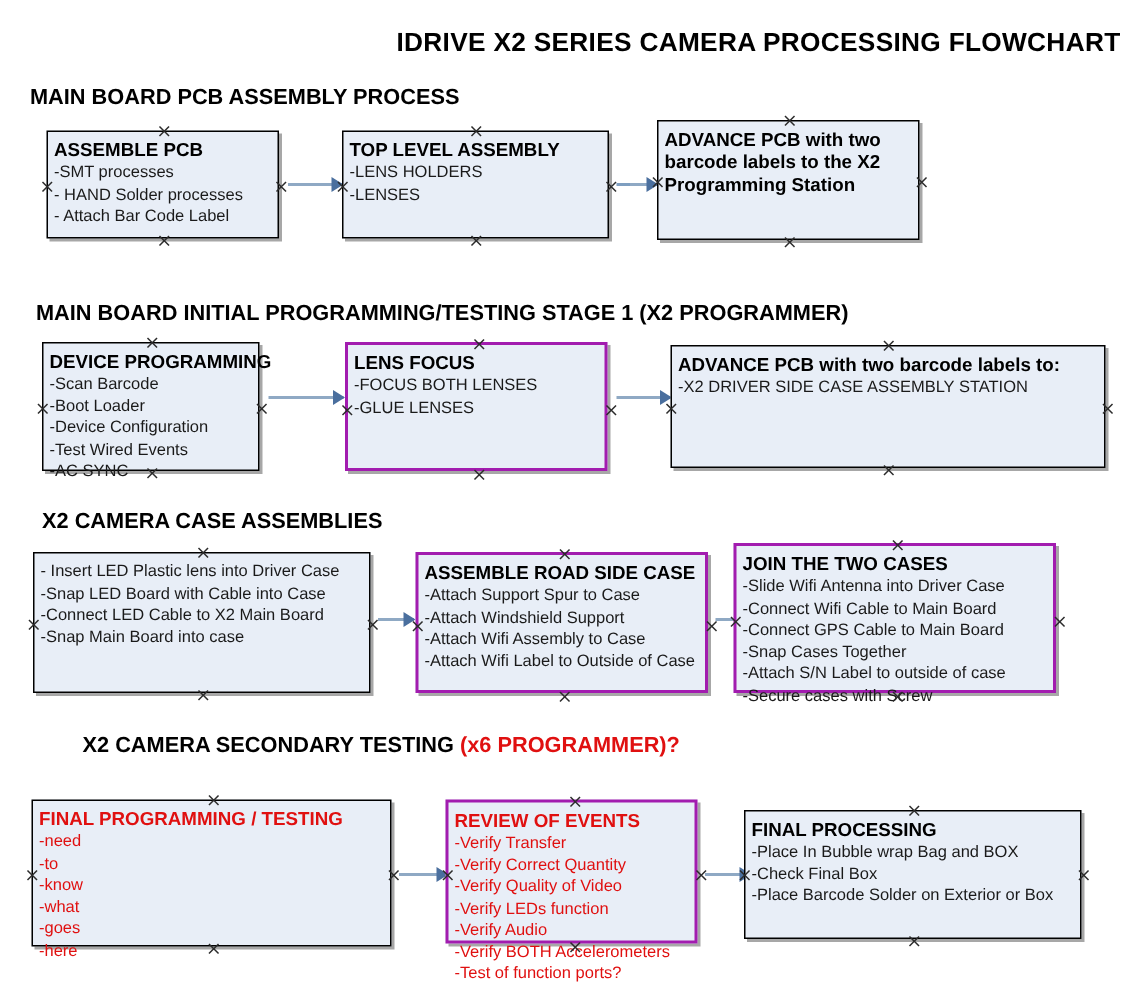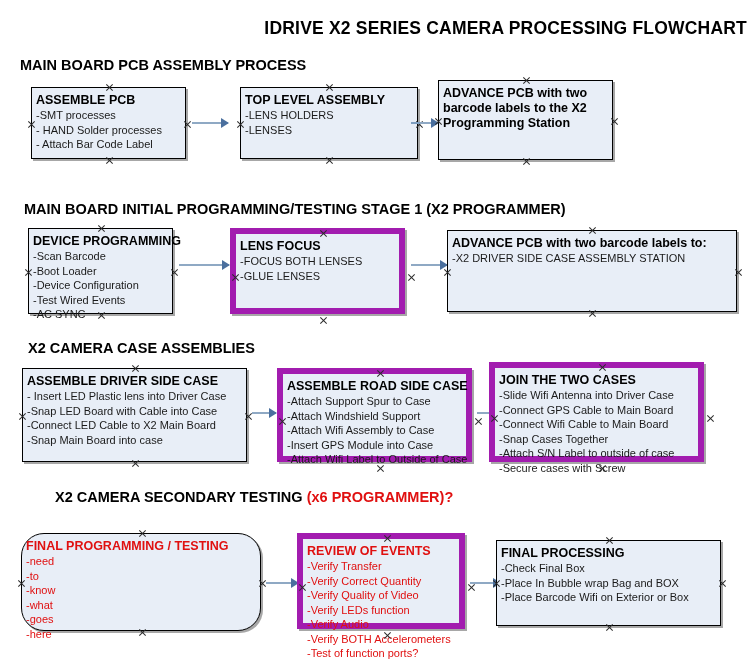--- a/index.html
+++ b/index.html
@@ -34,21 +34,21 @@
 
   
   .box{
     position:absolute;
     background:#e8eef7;
     border:1px solid #000;
     box-sizing:border-box;
     box-shadow:2px 2px 0 rgba(120,120,120,0.65);
     overflow:visible;
   }
-  .box.gray{ border:6px solid #a21caf; }
+  .box.gray{ border:2px solid #a21caf; }
   .box-inner{
     padding:5px 3px 2px 4px;
   }
   .box-title{
     font-size:12.5px;
     font-weight:bold;
     color:#000;
     line-height:15px;
     white-space:nowrap;
   }
@@ -111,21 +111,21 @@
       <div class="box-line">- Attach Bar Code Label</div>
     </div>
     <span class="hx" style="left:-5px;top:32px;"></span>
     <span class="hx" style="left:73px;top:-5px;"></span>
     <span class="hx" style="left:73px;top:68px;"></span>
     <span class="hx" style="left:151px;top:32px;"></span>
   </div>
 
   <div class="arrow" style="left:192px;top:122px;width:36px;"></div>
 
-  <div class="box" style="left:228px;top:87px;width:178px;height:72px;margin-left:12px;">
+  <div class="box" style="left:228px;top:87px;width:178px;height:72px;">
     <div class="box-inner">
       <div class="box-title">TOP LEVEL ASSEMBLY</div>
       <div class="box-line">-LENS HOLDERS</div>
       <div class="box-line">-LENSES</div>
     </div>
     <span class="hx" style="left:-5px;top:32px;"></span>
     <span class="hx" style="left:84px;top:-5px;"></span>
     <span class="hx" style="left:84px;top:68px;"></span>
     <span class="hx" style="left:174px;top:32px;"></span>
   </div>
@@ -188,72 +188,70 @@
     <span class="hx" style="left:140px;top:78px;"></span>
     <span class="hx" style="left:286px;top:37px;"></span>
   </div>
 
   <div class="section-head" style="left:28px;top:340px;">
     <span>X2 CAMERA CASE ASSEMBLIES</span>
   </div>
 
   <div class="box" style="left:22px;top:368px;width:225px;height:94px;">
     <div class="box-inner">
-      <div class="box-title">ASSEMBLE DRIVER SIDE CASE</div>
       <div class="box-line">- Insert LED Plastic lens into Driver Case</div>
       <div class="box-line">-Snap LED Board with Cable into Case</div>
       <div class="box-line">-Connect LED Cable to X2 Main Board</div>
       <div class="box-line">-Snap Main Board into case</div>
     </div>
     <span class="hx" style="left:-5px;top:43px;"></span>
     <span class="hx" style="left:108px;top:-5px;"></span>
     <span class="hx" style="left:108px;top:90px;"></span>
     <span class="hx" style="left:221px;top:43px;"></span>
   </div>
 
   <div class="arrow" style="left:252px;top:412px;width:24px;"></div>
 
   <div class="box gray" style="left:277px;top:368px;width:195px;height:94px;">
     <div class="box-inner">
       <div class="box-title">ASSEMBLE ROAD SIDE CASE</div>
       <div class="box-line">-Attach Support Spur to Case</div>
       <div class="box-line">-Attach Windshield Support</div>
       <div class="box-line">-Attach Wifi Assembly to Case</div>
-      <div class="box-line">-Insert GPS Module into Case</div>
       <div class="box-line">-Attach Wifi Label to Outside of Case</div>
     </div>
     <span class="hx" style="left:-5px;top:43px;"></span>
     <span class="hx" style="left:93px;top:-5px;"></span>
     <span class="hx" style="left:93px;top:90px;"></span>
     <span class="hx" style="left:191px;top:43px;"></span>
   </div>
 
   <div class="arrow" style="left:477px;top:412px;width:24px;"></div>
 
   <div class="box gray" style="left:489px;top:362px;width:215px;height:100px;">
     <div class="box-inner">
       <div class="box-title">JOIN THE TWO CASES</div>
       <div class="box-line">-Slide Wifi Antenna into Driver Case</div>
+      <div class="box-line">-Connect Wifi Cable to Main Board</div>
       <div class="box-line">-Connect GPS Cable to Main Board</div>
-      <div class="box-line">-Connect Wifi Cable to Main Board</div>
       <div class="box-line">-Snap Cases Together</div>
       <div class="box-line">-Attach S/N Label to outside of case</div>
       <div class="box-line">-Secure cases with Screw</div>
     </div>
     <span class="hx" style="left:-5px;top:46px;"></span>
     <span class="hx" style="left:103px;top:-5px;"></span>
     <span class="hx" style="left:103px;top:96px;"></span>
     <span class="hx" style="left:211px;top:46px;"></span>
   </div>
 
   <div class="section-head" style="left:28px;top:489px;margin-left:27px;">
     <span>X2 CAMERA SECONDARY TESTING </span><span class="red">(x6 PROGRAMMER)?</span>
   </div>
 
-  <div class="box red" style="left:21px;top:533px;width:240px;height:98px;border-radius:23px;">
+  <div class="box red" style="left:21px;top:533px;width:240px;height:98px;">
     <div class="box-inner">
       <div class="box-title">FINAL PROGRAMMING / TESTING</div>
       <div class="box-line">-need</div>
       <div class="box-line">-to</div>
       <div class="box-line">-know</div>
       <div class="box-line">-what</div>
       <div class="box-line">-goes</div>
       <div class="box-line">-here</div>
     </div>
     <span class="hx" style="left:-5px;top:45px;"></span>
@@ -279,23 +277,23 @@
     <span class="hx" style="left:80px;top:-5px;"></span>
     <span class="hx" style="left:80px;top:92px;"></span>
     <span class="hx" style="left:164px;top:44px;"></span>
   </div>
 
   <div class="arrow" style="left:470px;top:582px;width:30px;"></div>
 
   <div class="box" style="left:496px;top:540px;width:225px;height:86px;">
     <div class="box-inner">
       <div class="box-title">FINAL PROCESSING</div>
+      <div class="box-line">-Place In Bubble wrap Bag and BOX</div>
       <div class="box-line"> -Check Final Box</div>
-      <div class="box-line">-Place In Bubble wrap Bag and BOX</div>
-      <div class="box-line">-Place Barcode Wifi on Exterior or Box</div>
+      <div class="box-line">-Place Barcode Solder on Exterior or Box</div>
     </div>
     <span class="hx" style="left:-5px;top:38px;"></span>
     <span class="hx" style="left:108px;top:-5px;"></span>
     <span class="hx" style="left:108px;top:82px;"></span>
     <span class="hx" style="left:221px;top:38px;"></span>
   </div>
 
 </div>
 
 </body></html>

